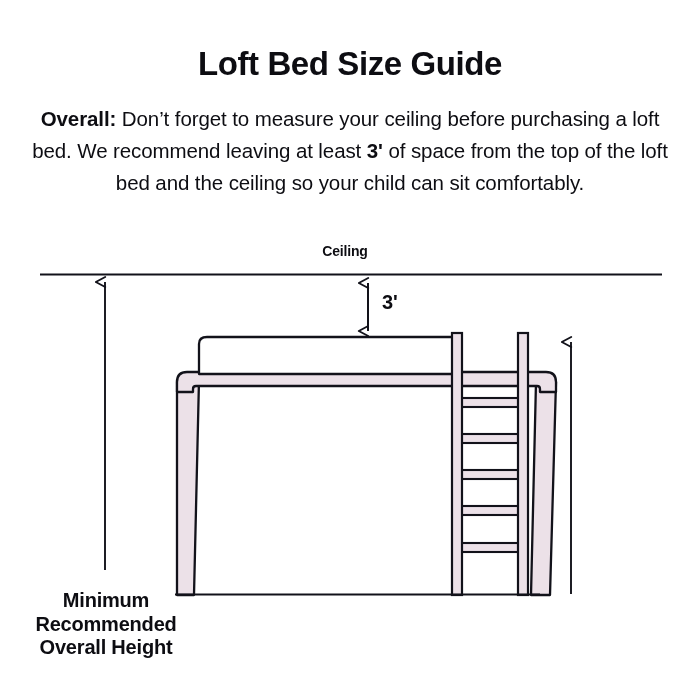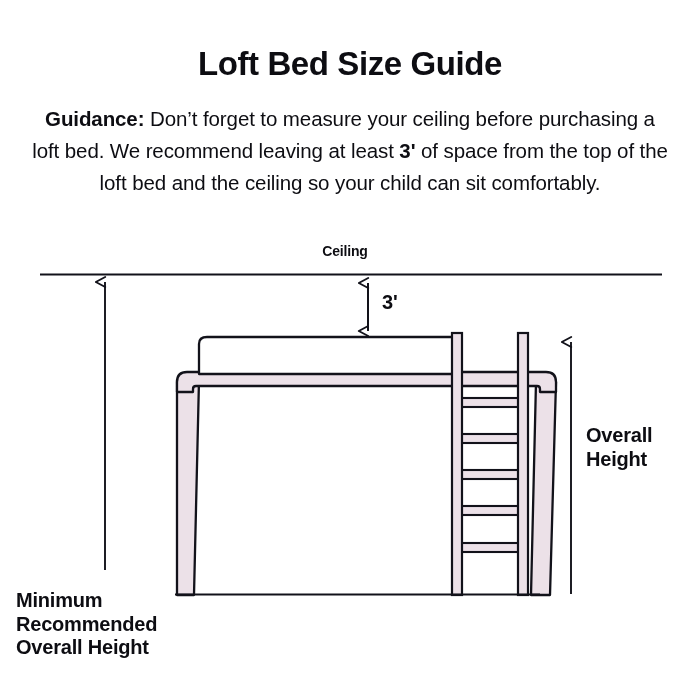--- a/index.html
+++ b/index.html
@@ -72,35 +72,35 @@
     font-size: 20px;
   }
   .lbl-overall {
     left: 586px;
     top: 424px;
     width: 110px;
     text-align: left;
     font-size: 20px;
   }
   .lbl-minimum {
-    left: 16px;
+    left: 6px;
     top: 589px;
     width: 200px;
-    text-align: left;
+    text-align: center;
     font-size: 20px;
   }
 </style>
 </head>
 <body>
 
 <div id="page">
 
   <h1 class="title">Loft Bed Size Guide</h1>
 
-  <p class="guidance"><b>Guidance:</b><span> Don’t forget to measure your ceiling before purchasing a loft bed. We recommend leaving at least </span><b>3'</b><span> of space from the top of the loft bed and the ceiling so your child can sit comfortably.</span></p>
+  <p class="guidance"><b>Overall:</b><span> Don’t forget to measure your ceiling before purchasing a loft bed. We recommend leaving at least </span><b>3'</b><span> of space from the top of the loft bed and the ceiling so your child can sit comfortably.</span></p>
 
   <svg class="diagram" viewBox="0 0 700 700" width="700" height="700">
     <defs>
       <marker id="arrUp" markerWidth="12" markerHeight="12" refX="5.6" refY="10.4" orient="auto" markerUnits="userSpaceOnUse">
         <path d="M0.6,10.6 L5.6,1.2 L10.6,10.6" fill="none" stroke="#12121a" stroke-width="1.9" stroke-linecap="round" stroke-linejoin="round"></path>
       </marker>
       <marker id="arrDn" markerWidth="12" markerHeight="12" refX="5.6" refY="1.4" orient="auto" markerUnits="userSpaceOnUse">
         <path d="M0.6,1.2 L5.6,10.6 L10.6,1.2" fill="none" stroke="#12121a" stroke-width="1.9" stroke-linecap="round" stroke-linejoin="round"></path>
       </marker>
     </defs>
@@ -132,24 +132,20 @@
 
     <rect x="452" y="333" width="10" height="262" fill="#ece1e8" stroke="#12121a" stroke-width="2.2"></rect>
     <rect x="518" y="333" width="10" height="262" fill="#ece1e8" stroke="#12121a" stroke-width="2.2"></rect>
 
     <line x1="175" y1="594.5" x2="540" y2="594.5" stroke="#12121a" stroke-width="2.1"></line>
   </svg>
 
   <div class="lbl lbl-ceiling">Ceiling</div>
   <div class="lbl lbl-three">3'</div>
 
-  <div class="lbl lbl-overall">
-    <div>Overall</div>
-    <div>Height</div>
-  </div>
 
   <div class="lbl lbl-minimum">
     <div>Minimum</div>
     <div>Recommended</div>
     <div>Overall Height</div>
   </div>
 
 </div>
 
 </body></html>

